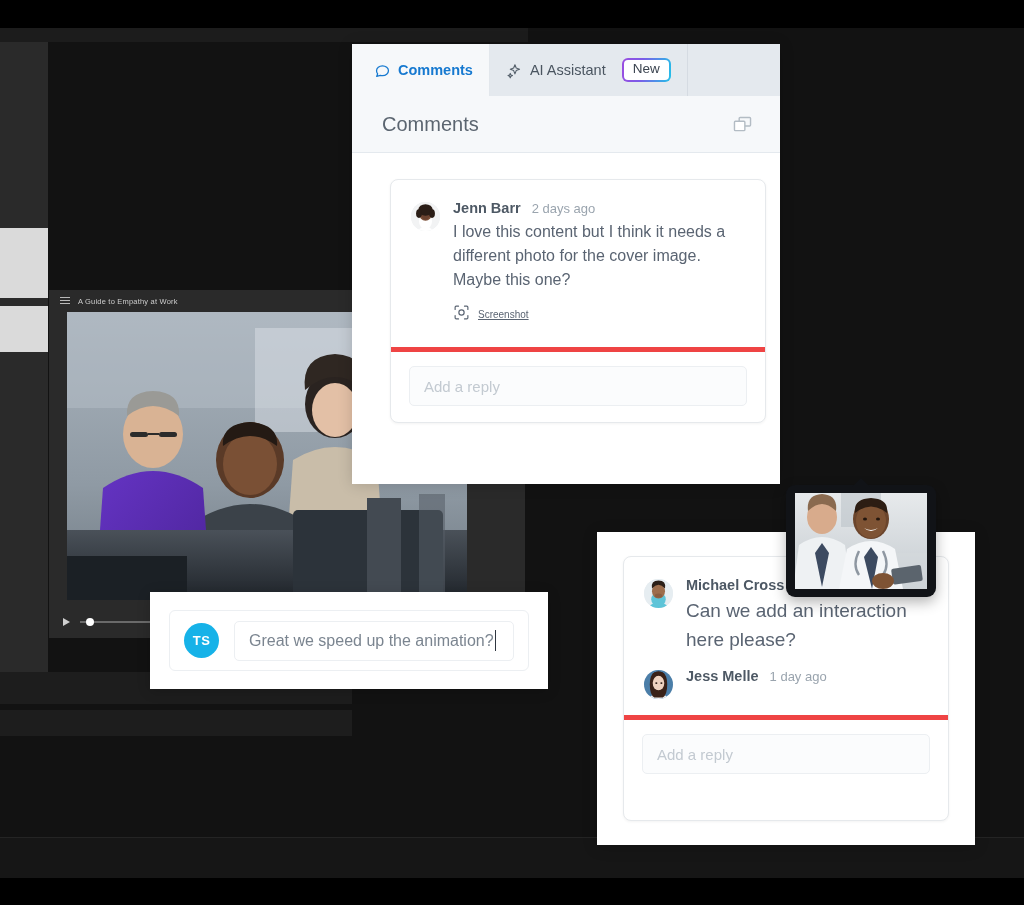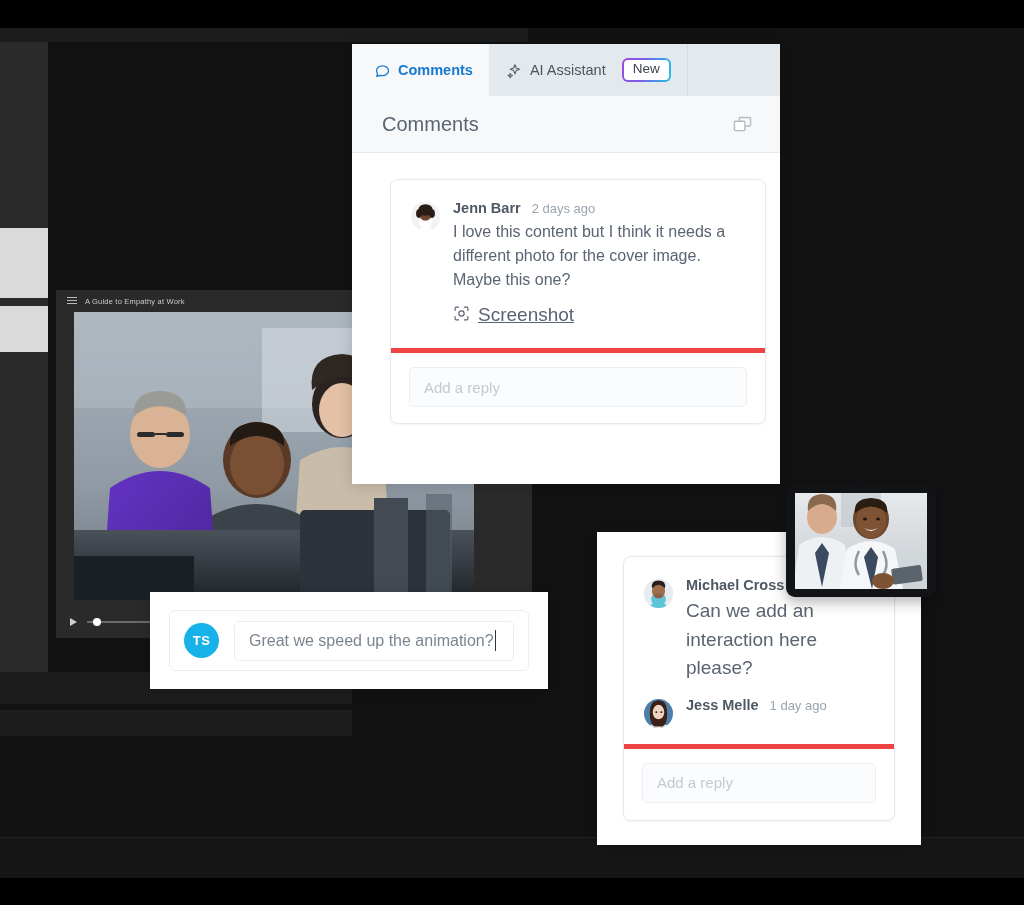--- a/index.html
+++ b/index.html
@@ -65,21 +65,21 @@
   .app-bottom-line {
     position: absolute;
     left: 0; bottom: 40px;
     width: 1024px; height: 1px;
     background: #242424;
   }
 
   
   .player {
     position: absolute;
-    left: 56px; top: 290px;
+    left: 49px; top: 290px;
     width: 476px; height: 348px;
     background: #2a2a2a;
   }
   .player-header {
     height: 22px;
     display: flex;
     align-items: center;
     gap: 8px;
     padding: 0 11px;
     background: #2a2a2a;
@@ -260,21 +260,21 @@
     color: #5a6472;
   }
   .screenshot-link {
     display: inline-flex;
     align-items: center;
     gap: 8px;
     margin-top: 12px;
     cursor: pointer;
   }
   .screenshot-link .label {
-    font-size: 19px;
+    font-size: 10px;
     color: #5a6472;
     text-decoration: underline;
   }
 
   .card-footer {
     padding: 14px 18px 16px;
     border-top: 5px solid #ef4444;
     margin-top: 16px;
   }
   .reply-input {
@@ -381,21 +381,21 @@
     width: 1.5px;
     height: 21px;
     background: #2f3640;
     margin-left: 1px;
   }
 
   
   .thread-panel {
     position: absolute;
     left: 597px; top: 532px;
-    width: 324px; height: 313px;
+    width: 378px; height: 313px;
     background: #ffffff;
     box-shadow: 0 2px 14px rgba(0,0,0,.18);
     z-index: 20;
     padding: 24px 26px;
   }
   .thread-panel .card { height: 100%; }
   .thread-panel .comment-text { font-size: 19px; }
 </style>
 </head>
 <body>

